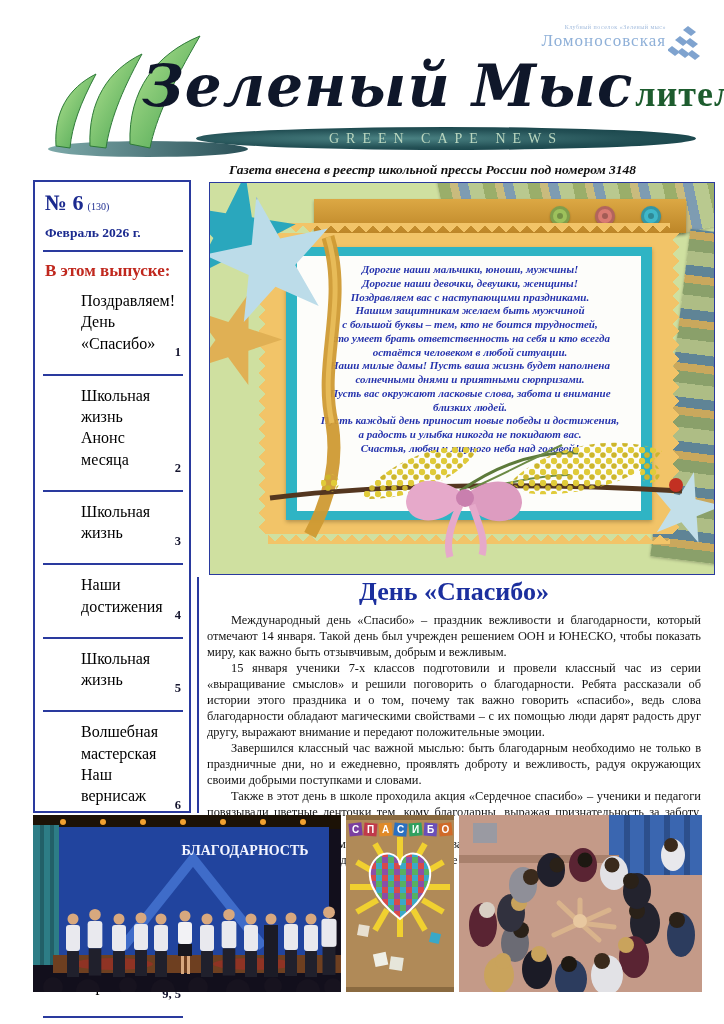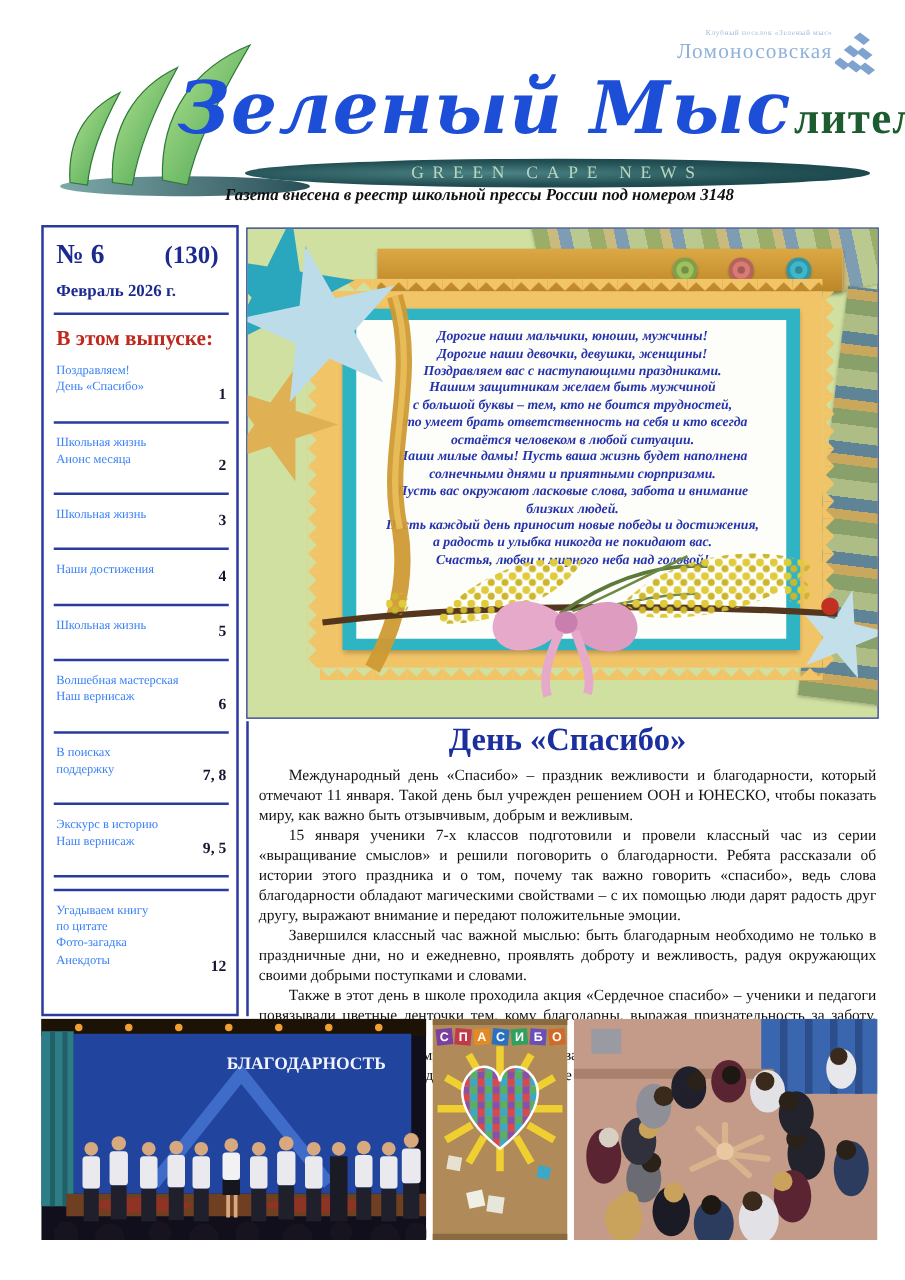--- a/index.html
+++ b/index.html
@@ -3,50 +3,50 @@
 <meta charset="utf-8">
 <style>
   html,body{margin:0;padding:0;background:#ffffff;}
   .page{position:relative;width:724px;height:1024px;background:#fff;overflow:hidden;
         font-family:"Liberation Serif", serif;}
 
   
   .masthead{position:absolute;left:0;top:0;width:724px;height:178px;}
   .leaves{position:absolute;left:38px;top:30px;}
   .title-row{position:absolute;left:142px;top:52px;display:flex;align-items:baseline;white-space:nowrap;}
-  .title-script{font-style:italic;font-weight:bold;font-size:58px;color:#1d4ed8;letter-spacing:1px;
+  .title-script{font-style:italic;font-weight:bold;font-size:58px;color:#0f172a;letter-spacing:1px;
                 font-family:"DejaVu Serif", serif;}
   .title-suffix{font-size:36px;color:#1d5c2e;font-weight:bold;letter-spacing:1px;margin-left:2px;}
   .swoosh{position:absolute;left:196px;top:127px;width:500px;height:23px;border-radius:50%;
           background:radial-gradient(ellipse at 40% 50%, #4b8384 0%, #235055 55%, #113c43 100%);
           text-align:center;line-height:23px;color:#b9d6bf;font-size:14px;letter-spacing:7px;}
-  .reg-line{position:absolute;left:180px;top:148px;width:505px;text-align:left;
+  .reg-line{position:absolute;left:180px;top:162px;width:505px;text-align:center;
             font-weight:bold;font-style:italic;font-size:13.5px;color:#101010;}
   .school-logo{position:absolute;right:16px;top:24px;display:flex;align-items:flex-start;}
   .school-text{text-align:right;color:#8fb0d8;line-height:1;}
   .school-tagline{font-size:6px;letter-spacing:.5px;color:#a3bcdd;margin-bottom:2px;}
   .school-name1{font-size:17px;letter-spacing:1px;}
   .school-name2{font-size:26px;letter-spacing:3px;margin-top:1px;}
   .school-icon{margin-left:2px;margin-top:0;}
 
   
   .sidebar{position:absolute;left:33px;top:180px;width:158px;height:633px;
            border:2px solid #2a3a9e;box-sizing:border-box;padding:8px 8px 4px 10px;}
   .issue-line{color:#1b2a8f;}
   .issue-no{font-size:22px;font-weight:bold;}
-  .issue-total{font-size:20px;font-weight:bold;margin-left:44px;}
+  .issue-total{font-size:10px;font-weight:normal;}
   .issue-date{color:#1b2a8f;font-weight:bold;font-size:13.5px;margin-top:9px;}
   .toc-divider{height:2px;background:#2a3a9e;margin:9px -2px 0 -2px;}
   .toc-title{color:#c0281e;font-weight:bold;font-size:17px;margin-top:9px;}
   .toc-item{position:relative;padding:9px 24px 11px 0;}
-  .toc-text{color:#3b82f6;font-size:10px;line-height:1.33;white-space:pre-line;}
+  .toc-text{color:#000000;font-size:16px;line-height:1.33;white-space:pre-line;margin-left:36px;}
   .toc-page{position:absolute;right:0;bottom:5px;font-weight:bold;font-size:12.5px;color:#14142e;}
 
   
-  .card{position:absolute;left:197px;top:182px;width:506px;height:393px;background:#cfe0a0;
+  .card{position:absolute;left:209px;top:182px;width:506px;height:393px;background:#cfe0a0;
         border:1px solid #2a3a9e;box-sizing:border-box;overflow:hidden;}
   .plaid{position:absolute;background:
      repeating-linear-gradient(90deg,#9aae6a 0 12px,#c9bb7d 12px 20px,#7e9cb2 20px 30px,#b9c98f 30px 44px);
      box-shadow:0 1px 3px rgba(0,0,0,.25);}
   .plaid.p1{right:-30px;top:-36px;width:300px;height:104px;transform:rotate(-12deg);}
   .plaid.p2{right:-46px;top:50px;width:90px;height:330px;transform:rotate(7deg);
      background:repeating-linear-gradient(0deg,#8aa06a 0 12px,#c9a85d 12px 20px,#5f8496 20px 30px,#aebd85 30px 44px);}
   .ribbon-band{position:absolute;left:104px;top:16px;width:372px;height:34px;
      background:linear-gradient(#dca844,#bd8628);box-shadow:0 2px 3px rgba(0,0,0,.3);}
   .btn{position:absolute;top:23px;width:20px;height:20px;border-radius:50%;
@@ -260,21 +260,21 @@
       <path d="M252,310 C226,290 198,296 196,318 C196,340 228,346 250,322 Z" fill="#e6a9ca"></path>
       <path d="M258,310 C284,290 312,298 312,320 C310,342 278,346 258,322 Z" fill="#dd9cc0"></path>
       <circle cx="255" cy="315" r="9" fill="#c97fae"></circle>
       <path d="M250,322 C240,344 236,360 240,374 M262,322 C270,344 276,358 272,372" fill="none" stroke="#e6a9ca" stroke-width="7"></path>
     </svg>
   </div>
 
   <div class="article">
     <div class="article-title">День «Спасибо»</div>
     <div class="article-body">
-        <p>Международный день «Спасибо» – праздник вежливости и благодарности, который отмечают 11 января. Такой день был учрежден решением ООН и ЮНЕСКО, чтобы показать миру, как важно быть отзывчивым, добрым и вежливым.</p>
+        <p>Международный день «Спасибо» – праздник вежливости и благодарности, который отмечают 14 января. Такой день был учрежден решением ООН и ЮНЕСКО, чтобы показать миру, как важно быть отзывчивым, добрым и вежливым.</p>
         <p>15 января ученики 7-х классов подготовили и провели классный час из серии «выращивание смыслов» и решили поговорить о благодарности. Ребята рассказали об истории этого праздника и о том, почему так важно говорить «спасибо», ведь слова благодарности обладают магическими свойствами – с их помощью люди дарят радость друг другу, выражают внимание и передают положительные эмоции.</p>
         <p>Завершился классный час важной мыслью: быть благодарным необходимо не только в праздничные дни, но и ежедневно, проявлять доброту и вежливость, радуя окружающих своими добрыми поступками и словами.</p>
         <p>Также в этот день в школе проходила акция «Сердечное спасибо» – ученики и педагоги повязывали цветные ленточки тем, кому благодарны, выражая признательность за заботу, поддержку и дружбу.</p>
         <p>Этот день стал напоминанием о том, как важно благодарить тех, кто делает нашу жизнь лучше: родных, друзей, одноклассников и даже незнакомых людей.</p>
       </div>
   </div>
 
   <div class="photos">
 
     <svg class="photo" width="308" height="177" viewBox="0 0 308 177">

